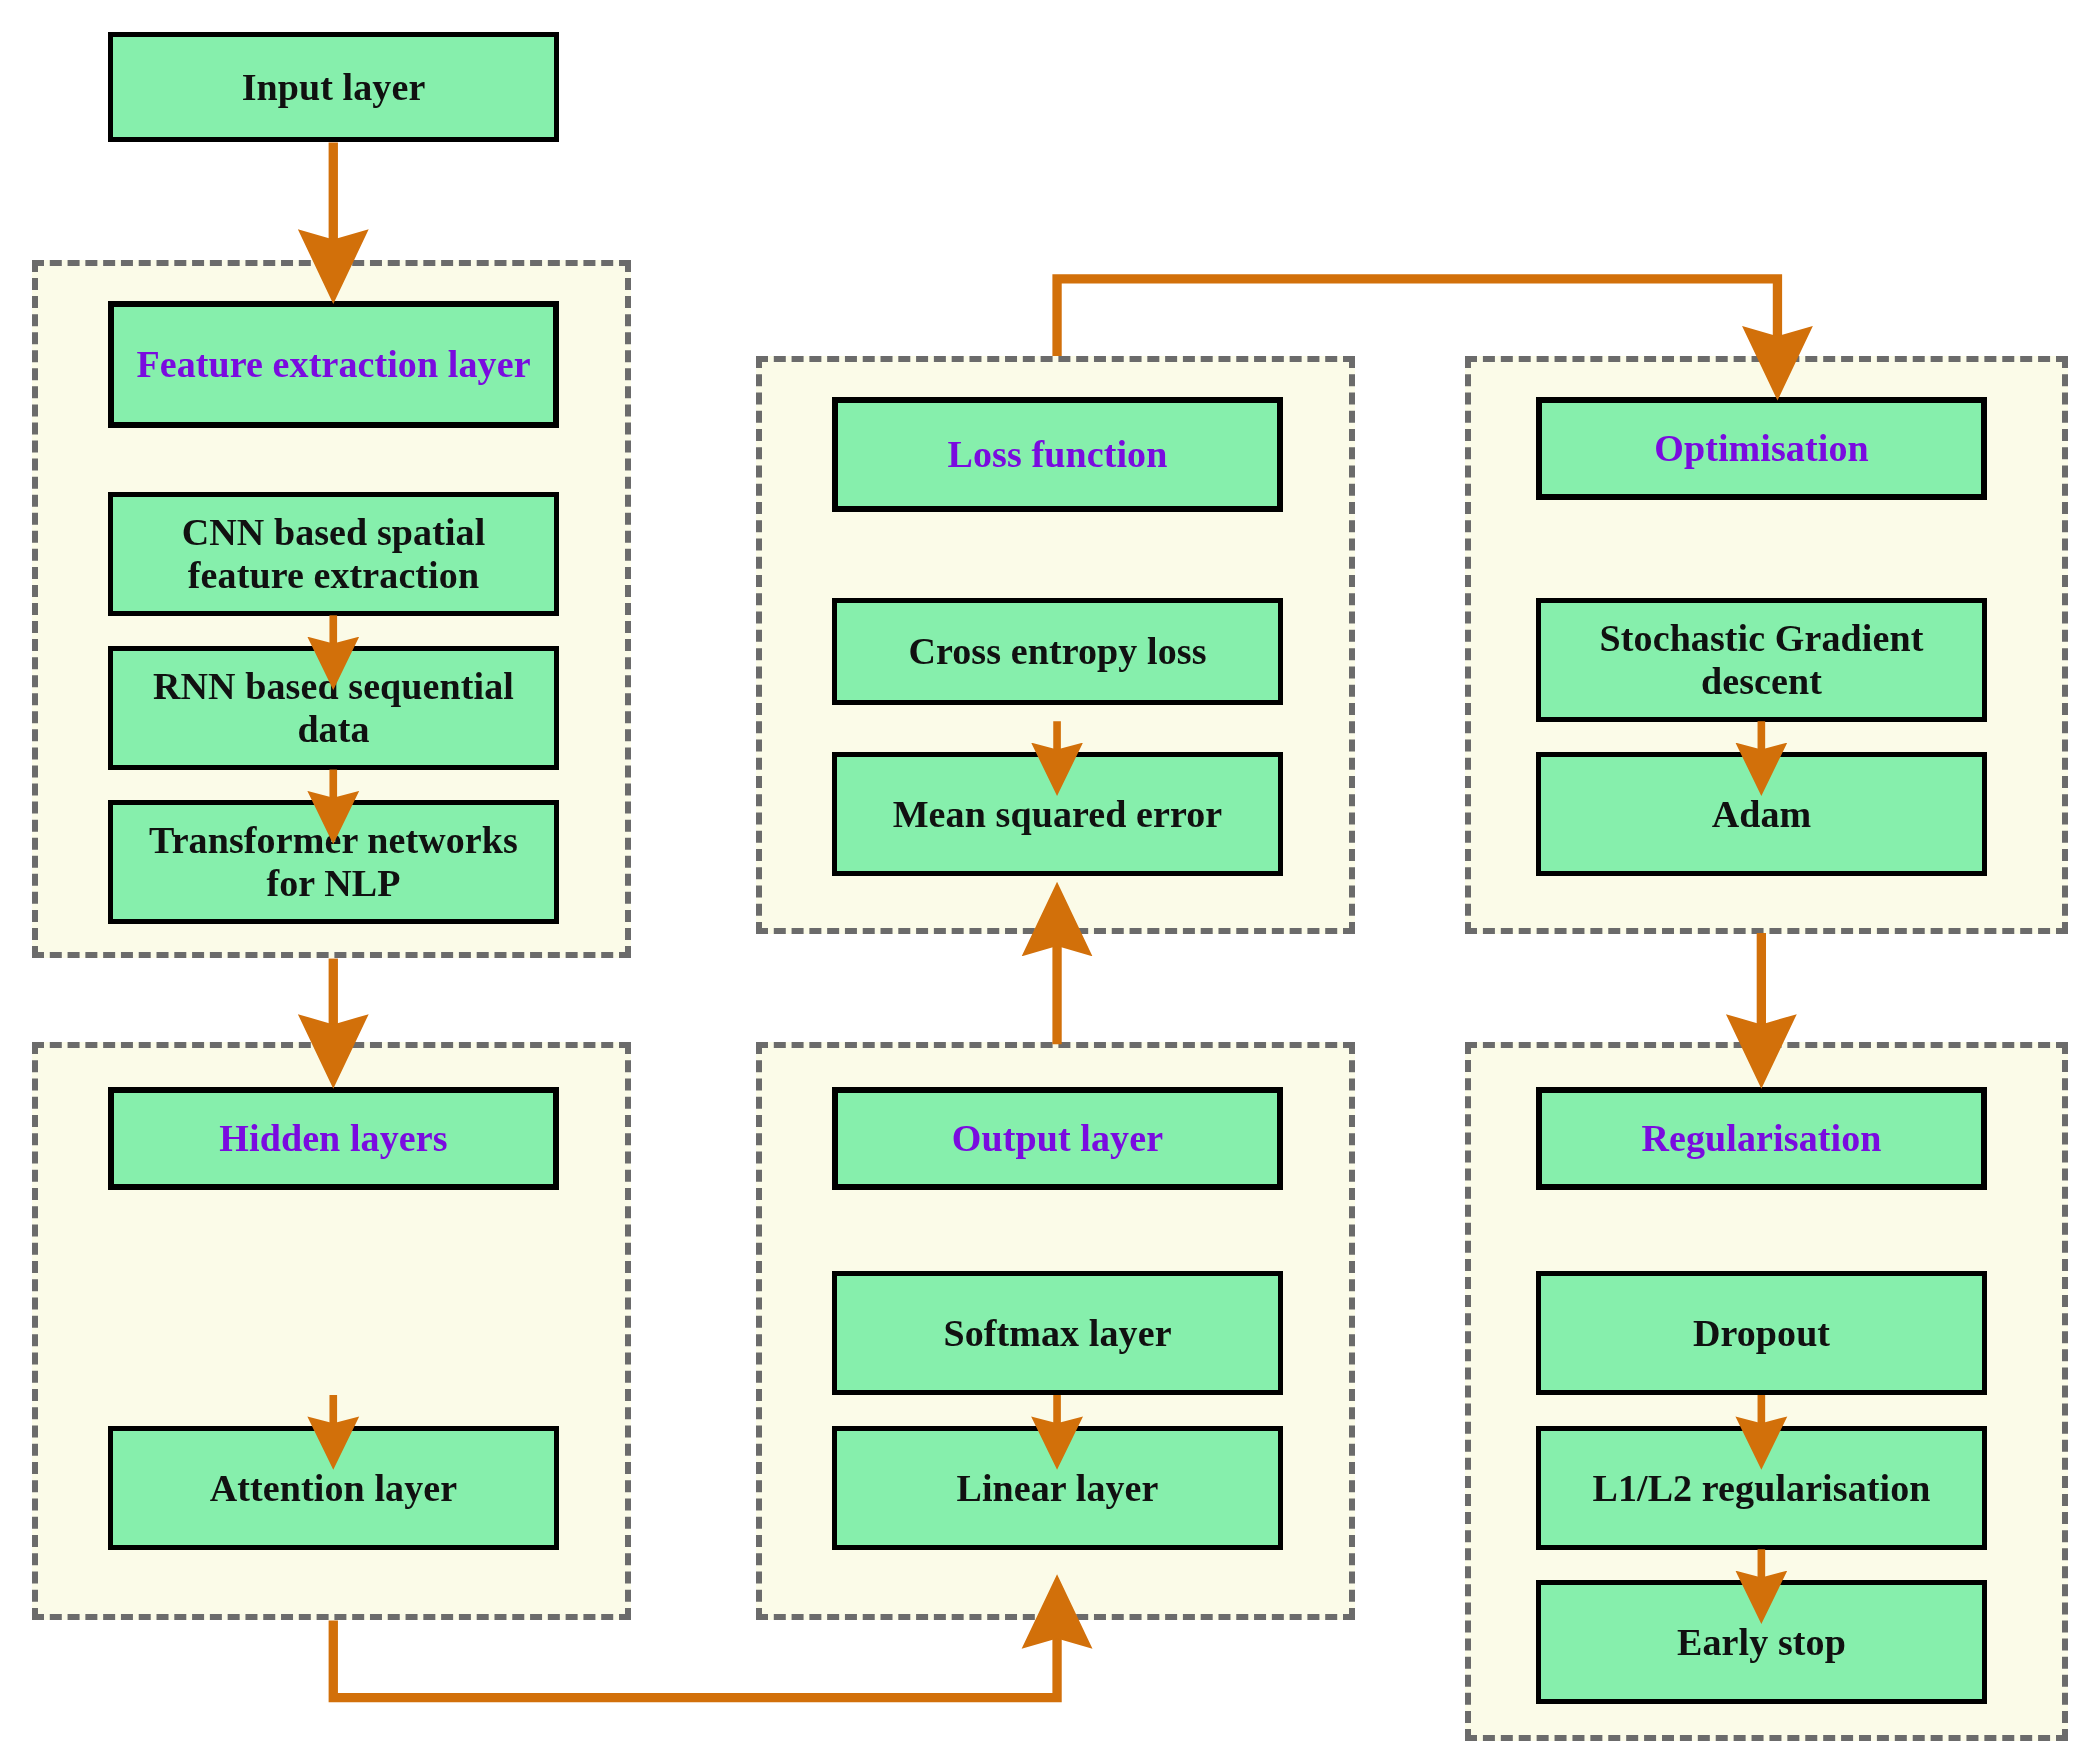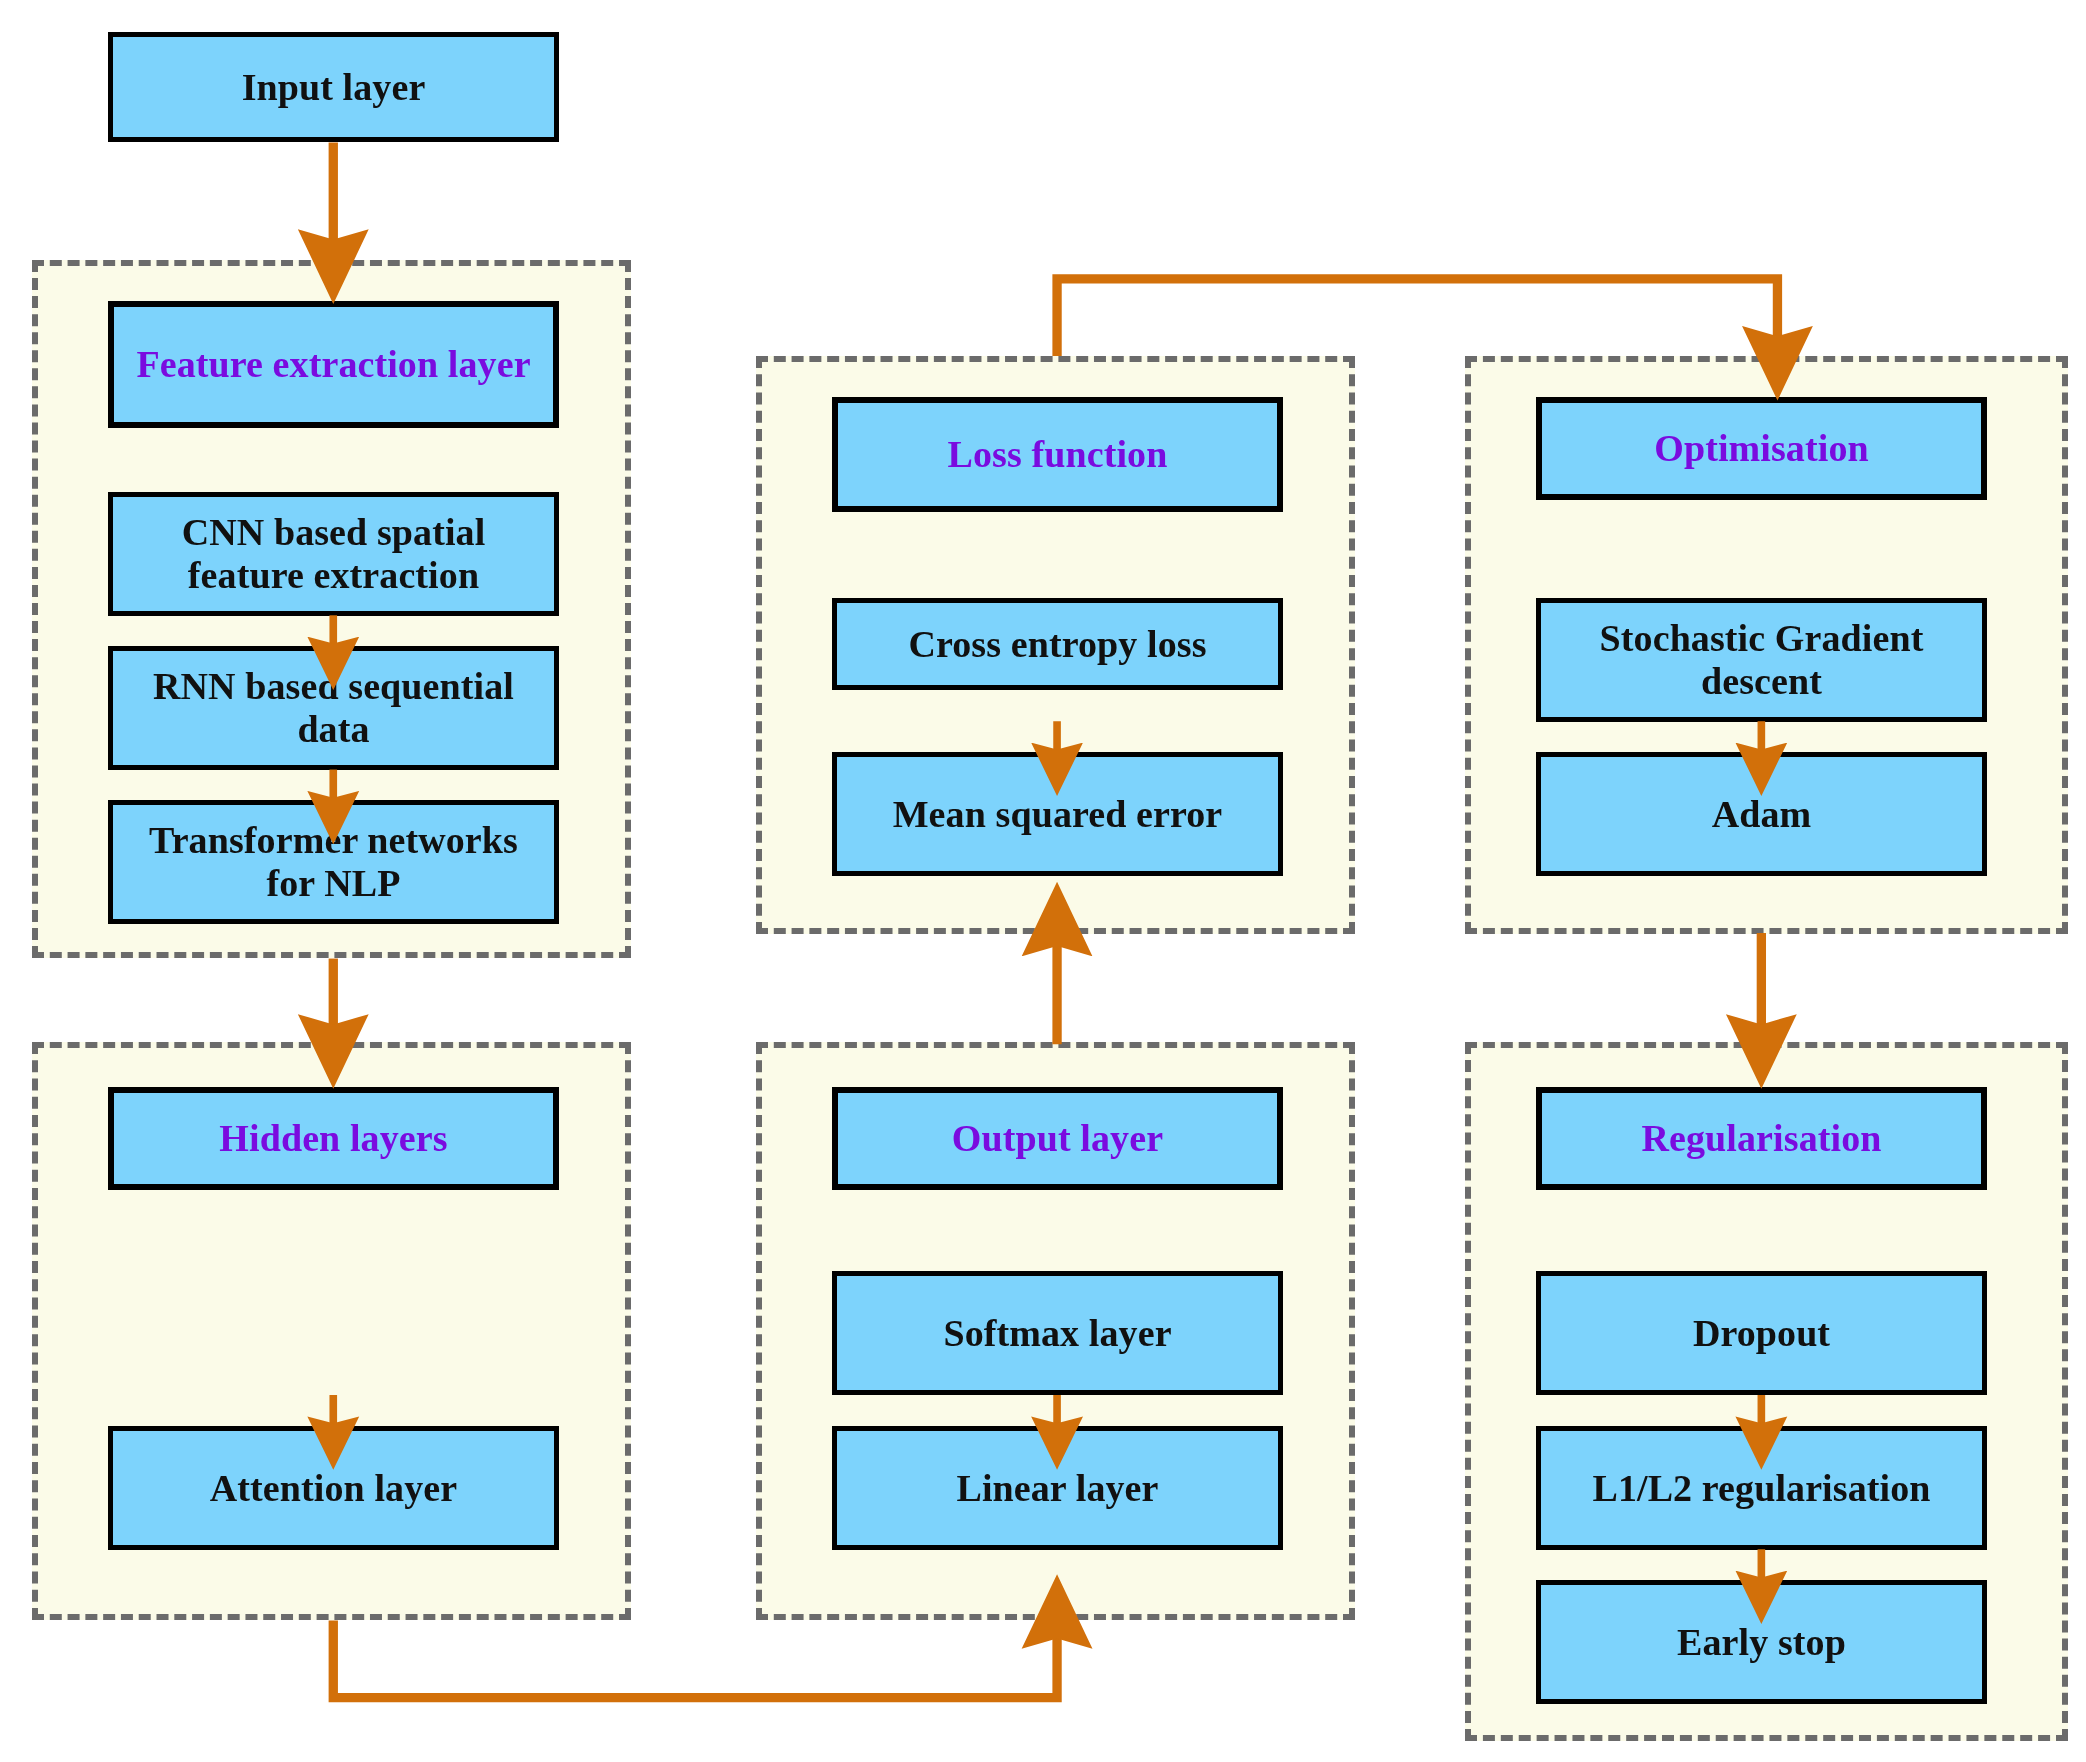--- a/index.html
+++ b/index.html
@@ -20,21 +20,21 @@
     background:#fbfbe8;
     border:6px dashed #6b6b6b;
     box-sizing:border-box;
     z-index:1;
   }
 
   
   .node{
     position:absolute;
     box-sizing:border-box;
-    background:#7dd3fc;
+    background:#86efac;
     border:6px solid #000000;
     display:flex;
     align-items:center;
     justify-content:center;
     text-align:center;
     z-index:3;
     padding:1.7px 8.5px;
   }
   .node .txt{
     display:block;
@@ -137,21 +137,21 @@
   <div class="node plain" style="left:108px; top:1426px; width:451px; height:124px;">
     <span class="txt">Attention layer</span>
   </div>
 
   <div class="panel" style="left:756px; top:356px; width:599px; height:578px;"></div>
 
   <div class="node header" style="left:832px; top:397px; width:451px; height:115px;">
     <span class="txt">Loss function</span>
   </div>
 
-  <div class="node plain" style="left:832px; top:598px; width:451px; height:92px;">
+  <div class="node plain" style="left:832px; top:598px; width:451px; height:107px;">
     <span class="txt">Cross entropy loss</span>
   </div>
 
   <div class="node plain" style="left:832px; top:752px; width:451px; height:124px;">
     <span class="txt">Mean squared error</span>
   </div>
 
   <div class="panel" style="left:756px; top:1042px; width:599px; height:578px;"></div>
 
   <div class="node header" style="left:832px; top:1087px; width:451px; height:103px;">

